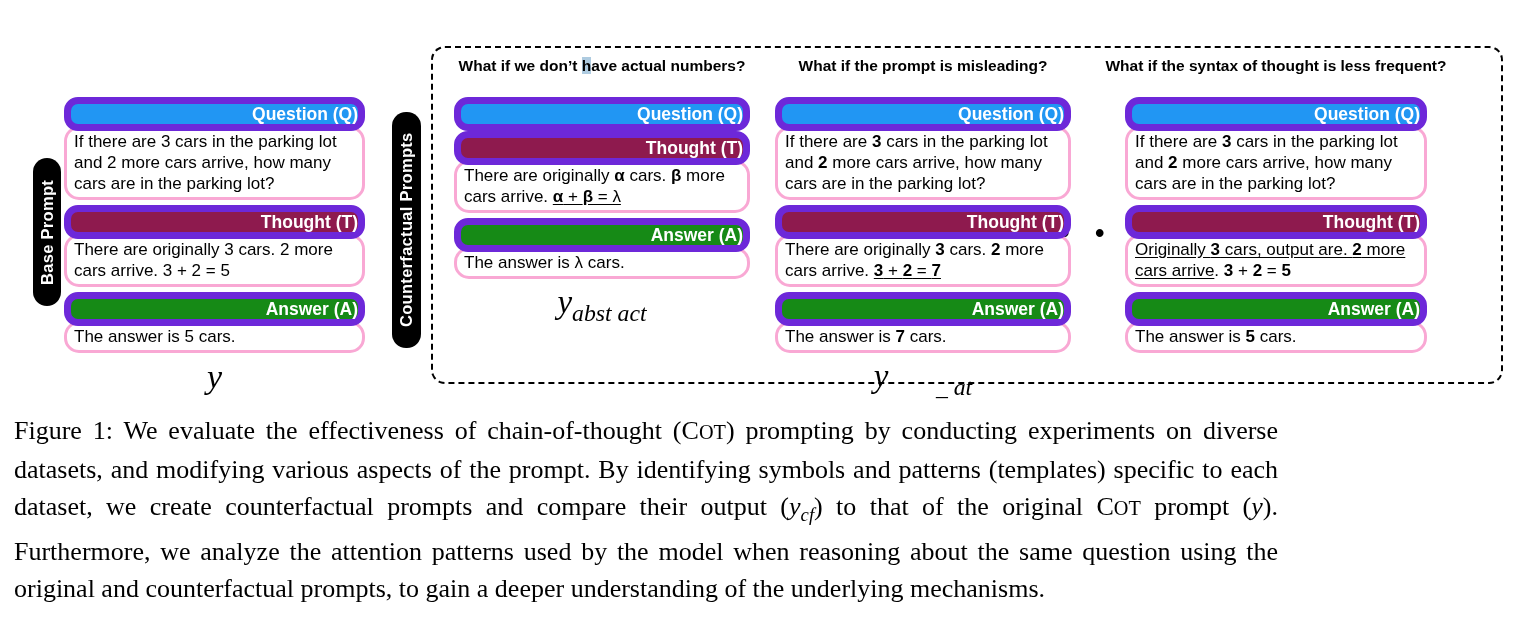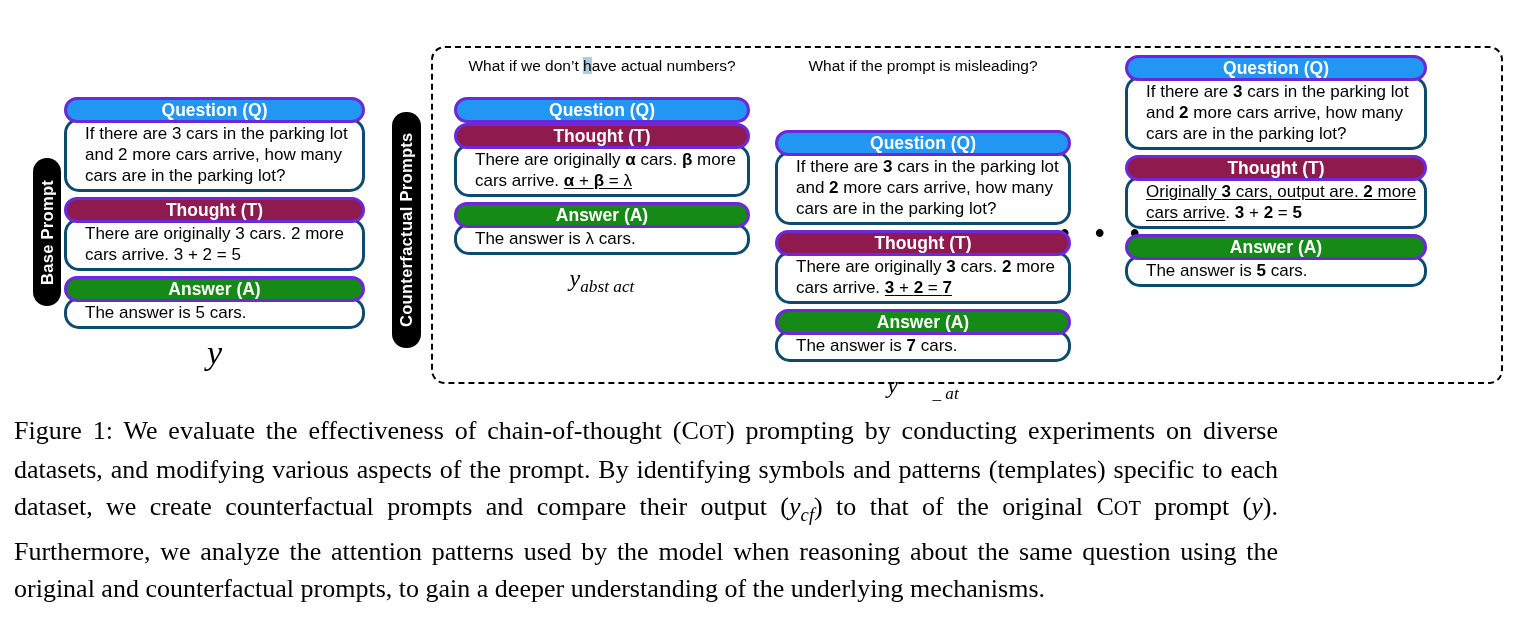--- a/index.html
+++ b/index.html
@@ -20,44 +20,44 @@
   .vpill-cf   { left:392px; top:112px; width:29px; height:236px; }
 
   .dashed-box {
     position:absolute; left:431px; top:46px; width:1072px; height:338px;
     border:2.5px dashed #000; border-radius:14px;
   }
 
   .col { position:absolute; display:flex; flex-direction:column; align-items:center; }
   .col-base { left:64px;  top:97px; width:301px; }
   .col-cf1  { left:437px; top:55px; width:330px; }
-  .col-cf2  { left:770px; top:55px; width:306px;gap:33px; }
+  .col-cf2  { left:770px; top:55px; width:306px; }
   .col-cf3  { left:1088px; top:55px; width:376px; }
   .card-w { width:296px; }
   .col-base .card-w { width:301px; }
   .col-cf3 .card-w { width:302px; }
 
   .cf-title {
-    font-weight:normal; font-size:15.5px; line-height:22px; text-align:center;
+    font-weight:bold; font-size:15.5px; line-height:22px; text-align:center;
     margin-bottom:20px; white-space:nowrap;
   }
 
   .pill-header {
-    border:3px solid #6d28d9; border-radius:14px; color:#fff; font-weight:bold;
-    font-size:17.5px; line-height:18px; text-align:center; padding:1px 0;
+    border:7px solid #6d28d9; border-radius:14px; color:#fff; font-weight:bold;
+    font-size:17.5px; line-height:18px; text-align:right; padding:1px 0;
     position:relative; z-index:2; width:100%;
   }
   .card-body {
-    border:3px solid #0c4a6e; border-radius:15px; background:#fff;
-    font-size:17px; line-height:21px; padding:2px 7px 3px 18px;
+    border:3px solid #f9a8d4; border-radius:15px; background:#fff;
+    font-size:17px; line-height:21px; padding:2px 7px 3px 7px;
     position:relative; z-index:1; margin-top:-5px; margin-bottom:5px; width:100%;
   }
   .out-label {
     font-family:"Liberation Serif", serif; font-style:italic;
-    font-size:24px; line-height:36px; margin-top:1px; text-align:center;
+    font-size:33px; line-height:36px; margin-top:1px; text-align:center;
   }
 
   .dots { position:absolute; left:1060px; top:218px; font-size:27px; font-weight:bold; letter-spacing:9px; }
 
   
   .seg-b { font-weight:bold; }
   .seg-u { text-decoration:underline; text-underline-offset:2px; }
   .seg-i { font-style:italic; font-family:"Liberation Serif", serif; }
   .seg-sub { vertical-align:sub; font-size:0.72em; }
   .seg-sc { font-size:0.78em; }
@@ -116,20 +116,21 @@
         <div class="card-body"><span>There are originally </span><span class="seg-b">3</span><span> cars. </span><span class="seg-b">2</span><span> more cars arrive. </span><span class="seg-b seg-u">3</span><span class="seg-u"> + </span><span class="seg-b seg-u">2</span><span class="seg-u"> = </span><span class="seg-b seg-u">7</span></div>
         <div class="pill-header" style="background-color: rgb(22, 138, 22);">Answer (A)</div>
         <div class="card-body"><span>The answer is </span><span class="seg-b">7</span><span> cars.</span></div>
         <div class="out-label"><span class="seg-i">y</span><span class="seg-sub">&nbsp;&nbsp;&nbsp;&nbsp;&nbsp;&nbsp;&nbsp;&nbsp;</span><span class="seg-i seg-sub">_ at</span></div>
       </div>
     </div>
 
     <div class="dots">• • •</div>
 
     <div class="col col-cf3">
+      <div class="cf-title"><span>What if the syntax of thought is less frequent?</span></div>
       <div class="card-w">
         <div class="pill-header" style="background-color: rgb(33, 150, 243);">Question (Q)</div>
         <div class="card-body"><span>If there are </span><span class="seg-b">3</span><span> cars in the parking lot and </span><span class="seg-b">2</span><span> more cars arrive, how many cars are in the parking lot?</span></div>
         <div class="pill-header" style="background-color: rgb(142, 26, 78);">Thought (T)</div>
         <div class="card-body"><span class="seg-u">Originally </span><span class="seg-b seg-u">3</span><span class="seg-u"> cars, output are. </span><span class="seg-b seg-u">2</span><span class="seg-u"> more cars arrive</span><span>. </span><span class="seg-b">3</span><span> + </span><span class="seg-b">2</span><span> = </span><span class="seg-b">5</span></div>
         <div class="pill-header" style="background-color: rgb(22, 138, 22);">Answer (A)</div>
         <div class="card-body"><span>The answer is </span><span class="seg-b">5</span><span> cars.</span></div>
       </div>
     </div>
   </div>

